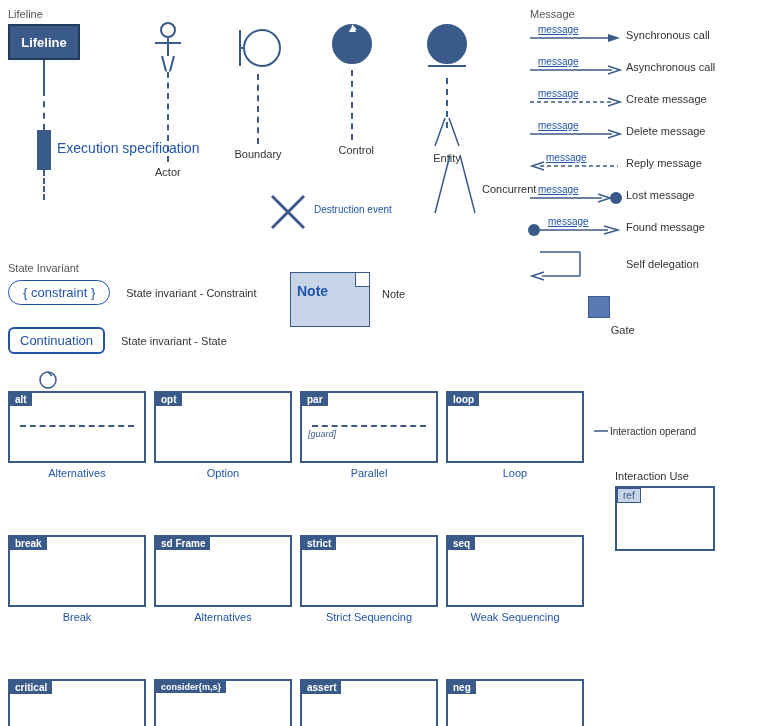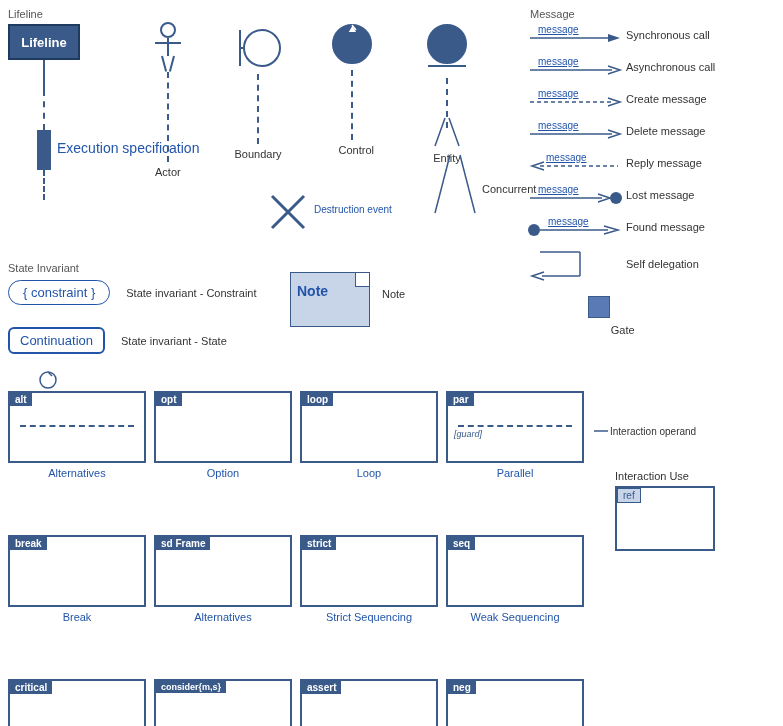--- a/index.html
+++ b/index.html
@@ -468,32 +468,32 @@
 
       <div style="display:flex;flex-direction:column;align-items:center;">
         <div class="fragment-box">
           <div class="fragment-tag">opt</div>
         </div>
         <div class="fragment-label">Option</div>
       </div>
 
       <div style="display:flex;flex-direction:column;align-items:center;">
         <div class="fragment-box">
-          <div class="fragment-tag">loop</div>
-        </div>
-        <div class="fragment-label">Loop</div>
-      </div>
-
-      <div style="display:flex;flex-direction:column;align-items:center;">
-        <div class="fragment-box">
           <div class="fragment-tag">par</div>
           <div class="fragment-dashes"></div>
           <div class="fragment-guard">[guard]</div>
         </div>
         <div class="fragment-label">Parallel</div>
+      </div>
+
+      <div style="display:flex;flex-direction:column;align-items:center;">
+        <div class="fragment-box">
+          <div class="fragment-tag">loop</div>
+        </div>
+        <div class="fragment-label">Loop</div>
       </div>
     </div>
 
     <div style="position:absolute;top:40px;left:586px;display:flex;align-items:center;white-space:nowrap;justify-content:space-between;">
       <svg width="16" height="12" viewBox="0 0 16 12">
         <line x1="0" y1="6" x2="14" y2="6" stroke="#3a5a8a" stroke-width="1.5"></line>
       </svg>
       <span style="font-size:10px;color:#333;">Interaction operand</span>
     </div>
 

